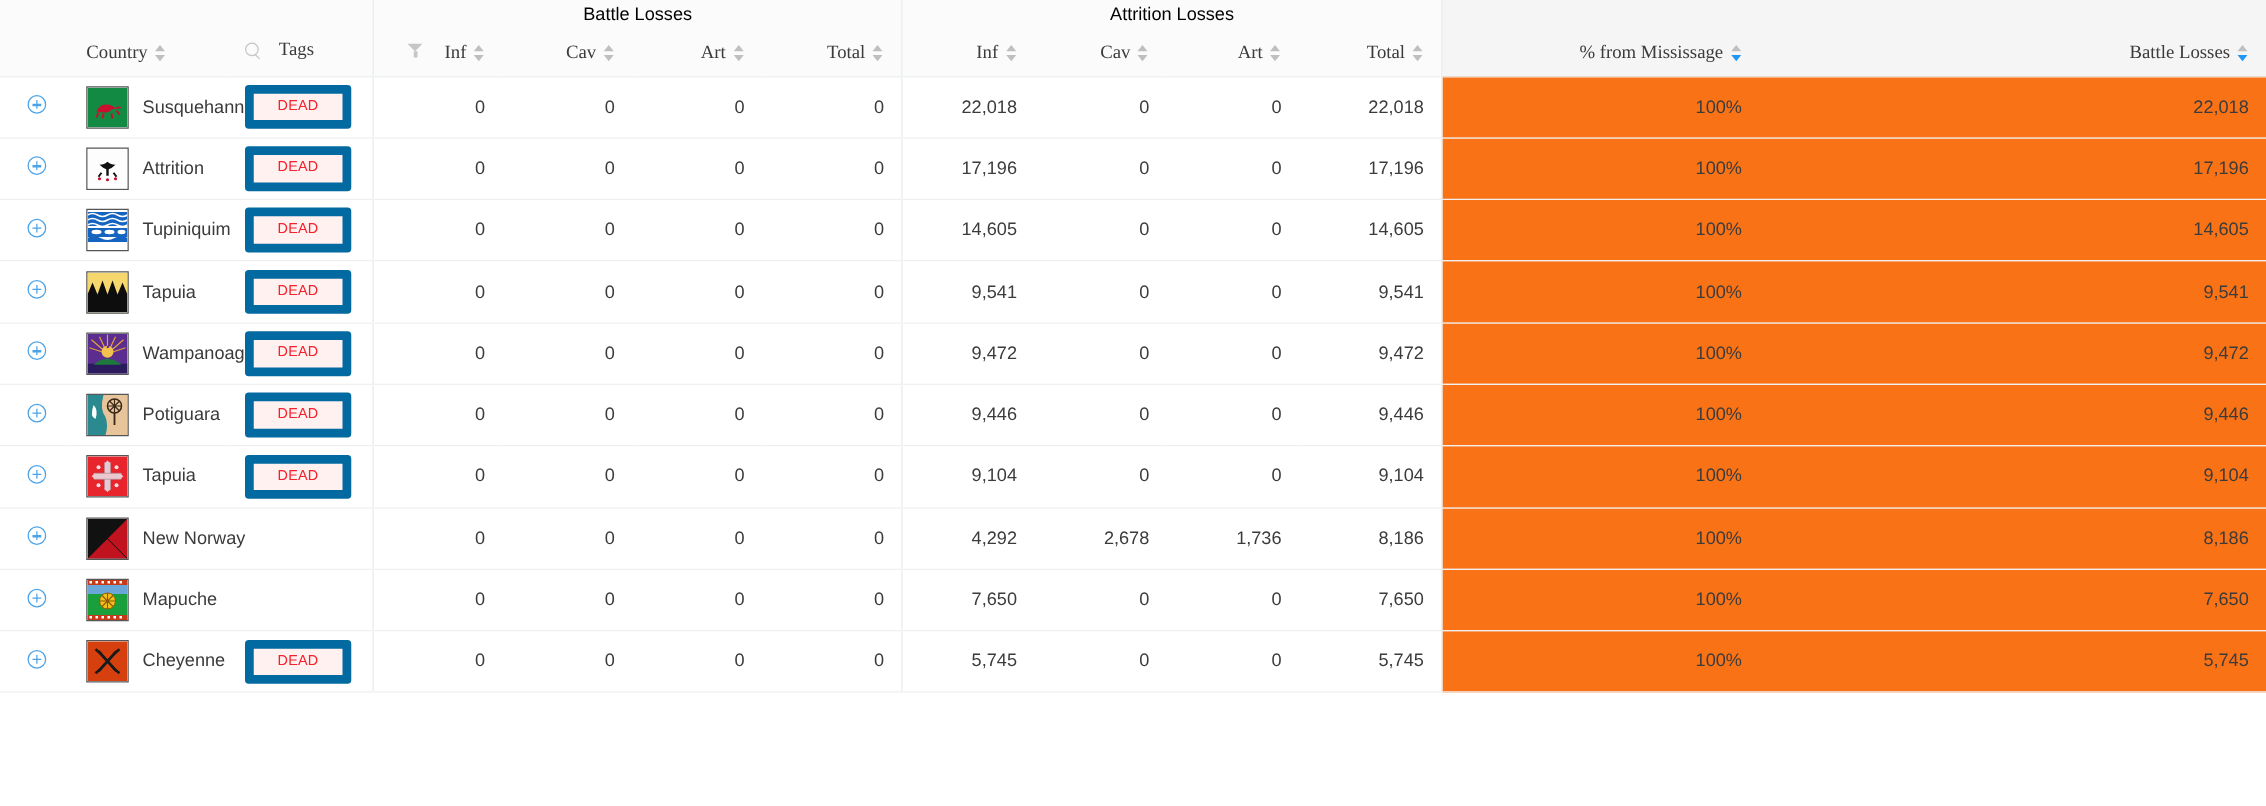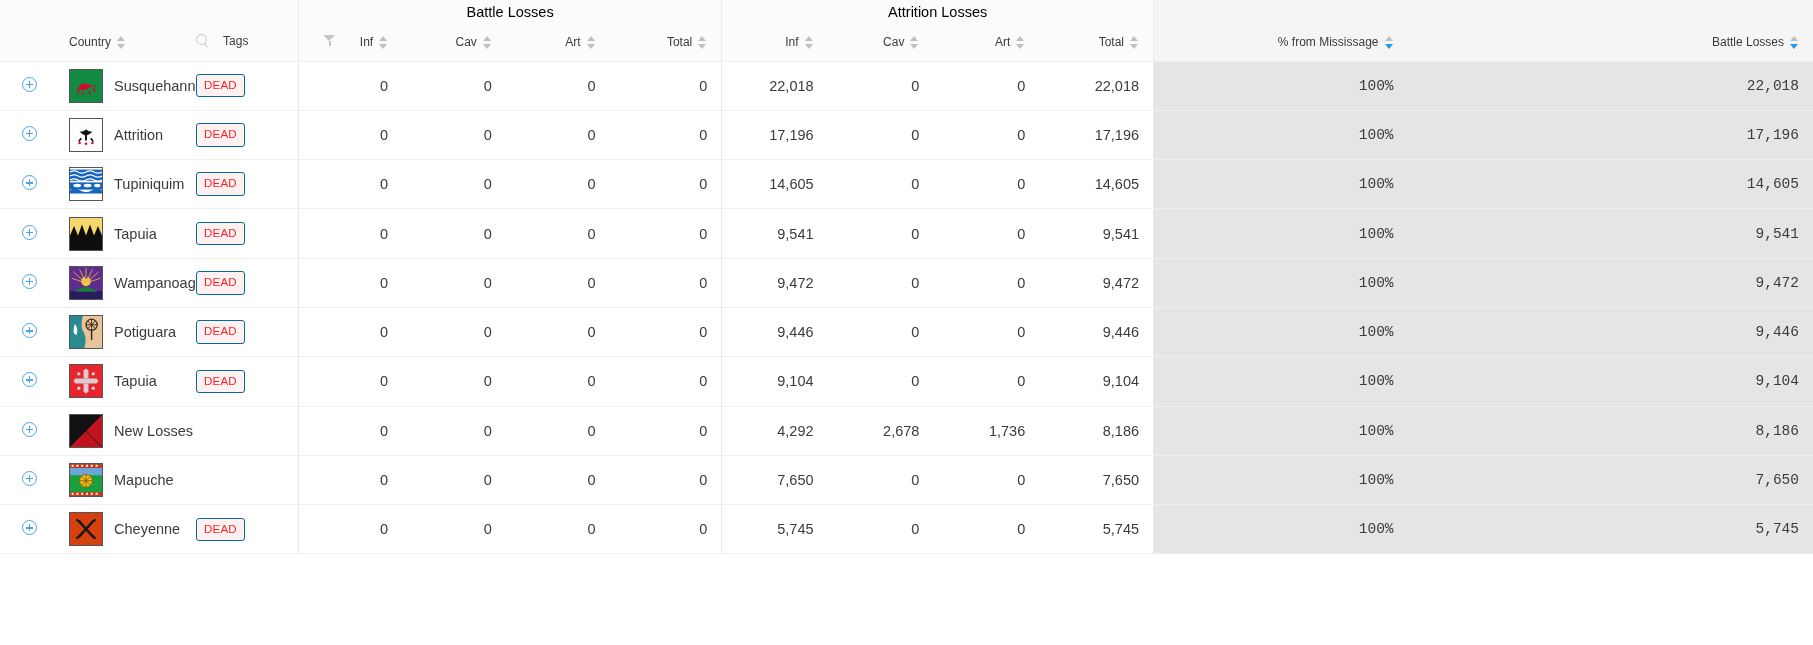--- a/index.html
+++ b/index.html
@@ -22,28 +22,29 @@
     font-size: 14.5px;
     font-weight: 400;
     color: #000000;
     background: #fbfbfb;
     padding: 0;
     text-align: center;
     vertical-align: middle;
   }
   thead tr.col-row th {
     height: 37px;
-    font-size: 12px;
+    font-size: 15px;
     font-weight: 400;
     color: #3b3b3b;
     background: #fbfbfb;
     padding: 0 14px;
     vertical-align: middle;
     border-bottom: 1px solid #eceff1;
     white-space: nowrap;
+    font-family: Liberation Serif, serif;
   }
   thead tr.group-row th.sorted-bg,
   thead tr.col-row th.sorted-bg { background: #f5f5f5; }
 
   th.num-h { text-align: right; }
   th.left-h { text-align: left; }
 
   .hdr-inner { display: inline-flex; align-items: center; gap: 6px; }
   .hdr-inner.right { justify-content: flex-end; margin-left: 36px; }
 
@@ -96,35 +97,35 @@
   tbody td {
     height: 49.3px;
     font-size: 14.5px;
     color: #3b3b3b;
     padding: 0 14px;
     border-bottom: 1px solid #f0f0f0;
     vertical-align: middle;
     white-space: nowrap;
   }
   tbody td.num { text-align: right; }
-  tbody td.sorted-bg { background: #e5e5e5; font-family: Liberation Mono, monospace; }
+  tbody td.sorted-bg { background: #f97316; }
 
   td.expand-cell { padding-left: 22px; padding-right: 0; }
 
   .country-cell { display:flex; align-items:center; gap: 11px; }
   .flag {
     width: 34px; height: 34px; flex:0 0 auto;
     border: 1px solid #565656; position: relative; overflow: hidden;
   }
   .cname { font-size: 14.5px; color:#3b3b3b; }
 
   .tag-dead {
     display:inline-block; font-size: 11.5px; line-height: 1;
-    color:#f5222d; background:#fff1f0; border:1px solid #0369a1;
-    border-radius: 3px; padding: 5px 7px; letter-spacing: .2px;
+    color:#f5222d; background:#fff1f0; border:7px solid #0369a1;
+    border-radius: 3px; padding: 5px 19px; letter-spacing: .2px;
   }
 
   
   .flag svg { display:block; width:100%; height:100%; }
 </style>
 </head>
 <body>
 
 <div class="table-wrap">
 <table class="losses">
@@ -530,21 +531,21 @@
     </td>
     <td>
       <span class="country-cell">
         <span class="flag">
                 <svg viewBox="0 0 40 40">
                   <rect width="40" height="40" fill="#111111"></rect>
      <path d="M40 0 L40 40 L0 40z" fill="#c1121f"></path>
      <path d="M0 0 L40 40" stroke="#111" stroke-width="1"></path>
                 </svg>
               </span>
-        <span class="cname">New Losses</span>
+        <span class="cname">New Norway</span>
       </span>
     </td>
     <td></td>
 
     <td class="num sep-left">0</td>
     <td class="num">0</td>
     <td class="num">0</td>
     <td class="num">0</td>
 
     <td class="num sep-left">4,292</td>

